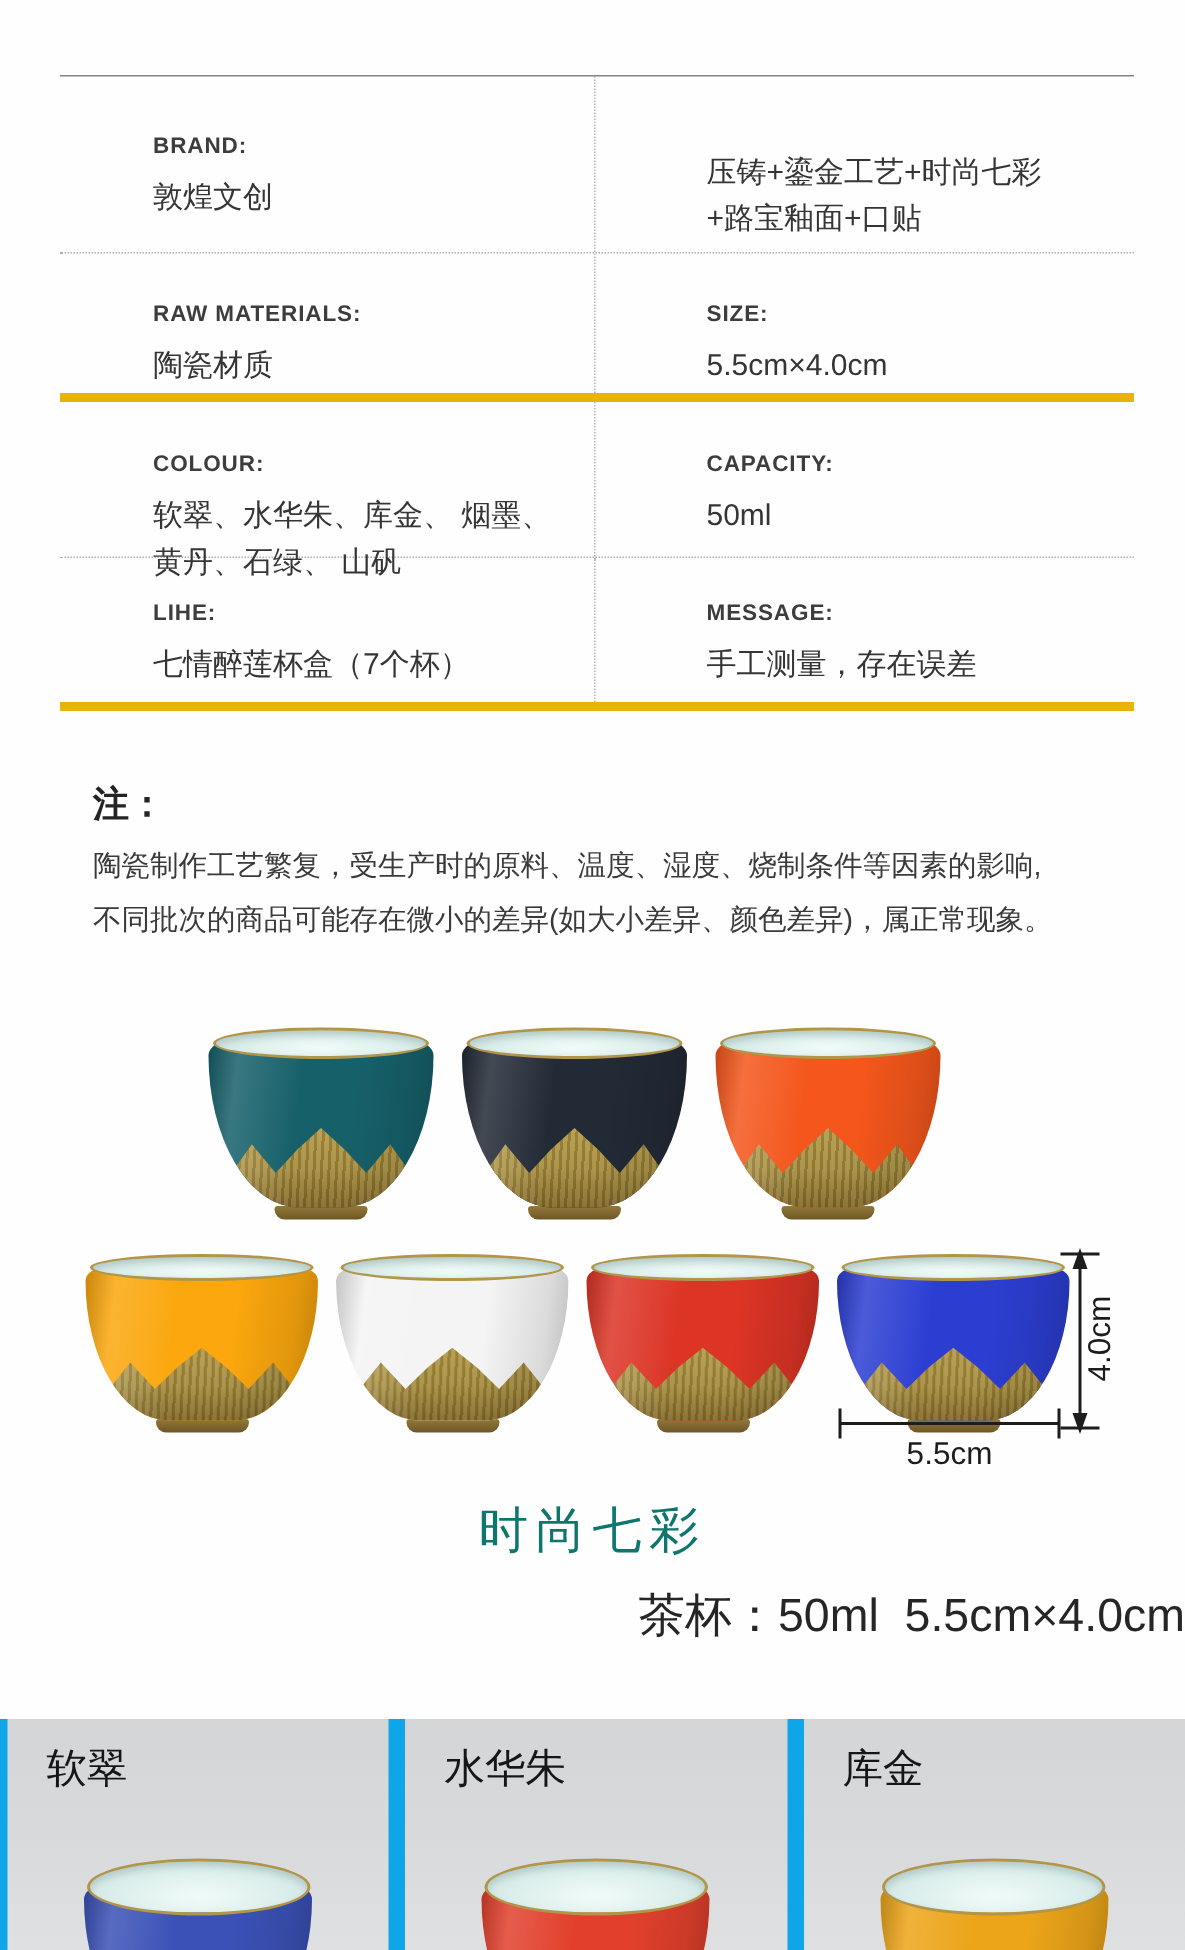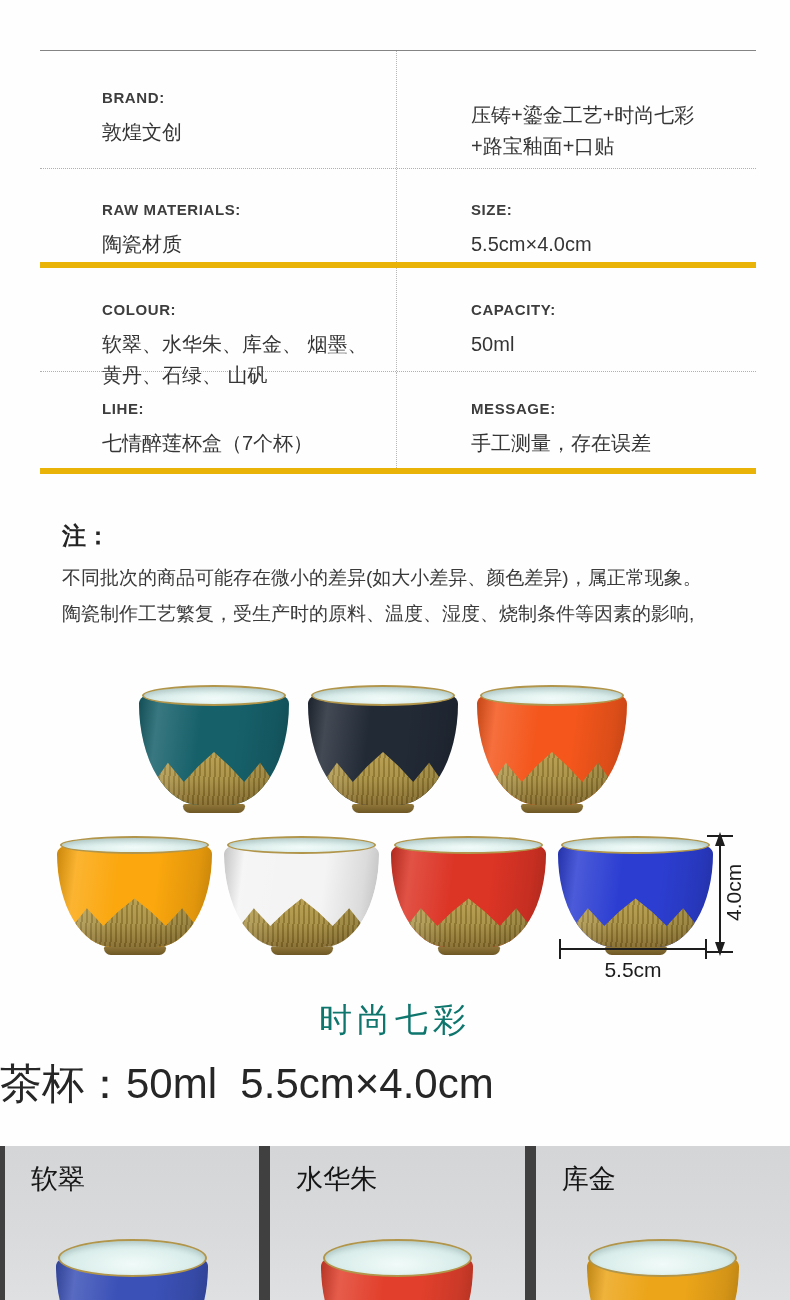--- a/index.html
+++ b/index.html
@@ -90,28 +90,28 @@
   .dim-h-label{
     position:absolute;left:556px;top:318px;width:154px;text-align:center;
     font-size:21px;color:#1c1c1c;
   }
 
   .series-title{
     position:absolute;top:358px;left:0;width:790px;text-align:center;
     font-size:33px;letter-spacing:5px;color:#0f766e;font-weight:500;
   }
   .product-line{
-    position:absolute;top:416px;left:0;width:790px;text-align:left;
-    font-size:42px;color:#262626;font-weight:500;white-space:pre;
+    position:absolute;top:416px;left:0;width:790px;text-align:right;
+    font-size:31px;color:#262626;font-weight:500;white-space:pre;
   }
 
   
   .swatches{
     position:absolute;top:1146px;left:0;width:790px;height:154px;
-    display:flex;gap:11px;padding-left:5px;box-sizing:border-box;background:#404040;
+    display:flex;gap:11px;padding-left:5px;box-sizing:border-box;background:#0ea5e9;
   }
   .swatch{
     position:relative;flex:1;overflow:hidden;
     background:linear-gradient(180deg,#d4d5d7 0%,#d9dadc 55%,#dee0e2 100%);
   }
   .swatch-label{position:absolute;top:15px;left:26px;font-size:27px;color:#161616;}
   .swatch .cup{position:absolute;top:93px;left:50%;transform:translateX(-50%);width:152px;height:130px;}
   .cup--top .cup-rim{height:38px;left:1%;width:98%;}
   .cup--top .cup-body{top:18px;}
 </style>
@@ -159,22 +159,22 @@
       </div>
       <div class="cell cell-right">
         <div class="spec-label">MESSAGE:</div>
         <div class="spec-value">手工测量，存在误差</div>
       </div>
     </div>
   </section>
 
   <section class="note">
     <div class="note-heading">注：</div>
+    <p class="note-text">陶瓷制作工艺繁复，受生产时的原料、温度、湿度、烧制条件等因素的影响,</p>
     <p class="note-text">不同批次的商品可能存在微小的差异(如大小差异、颜色差异)，属正常现象。</p>
-    <p class="note-text">陶瓷制作工艺繁复，受生产时的原料、温度、湿度、烧制条件等因素的影响,</p>
   </section>
 
   <section class="display">
 
     <div class="cups-row row1">
       <div class="cup" style="--c: #16606a;">
         <div class="cup-foot"></div>
         <div class="cup-body">
           <div class="cup-gold"></div>
           <div class="cup-shade"></div>

